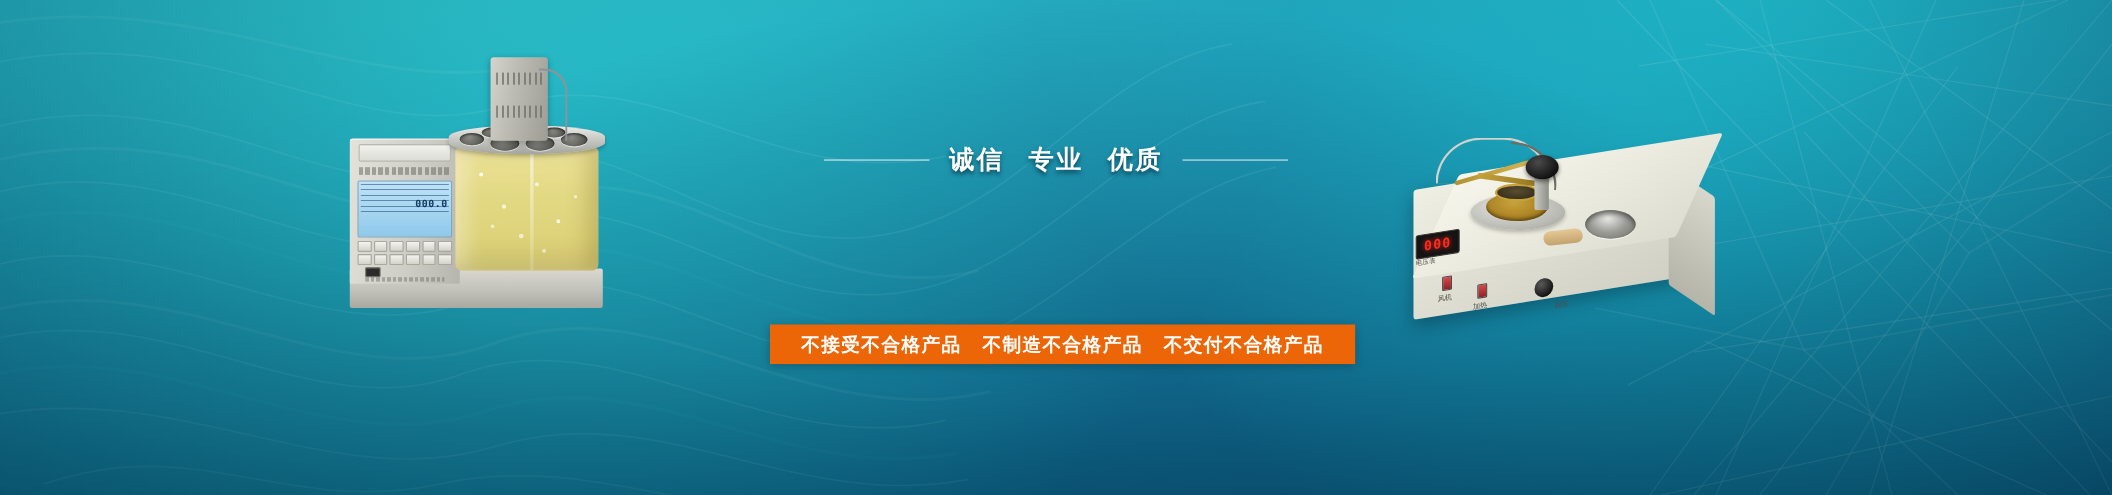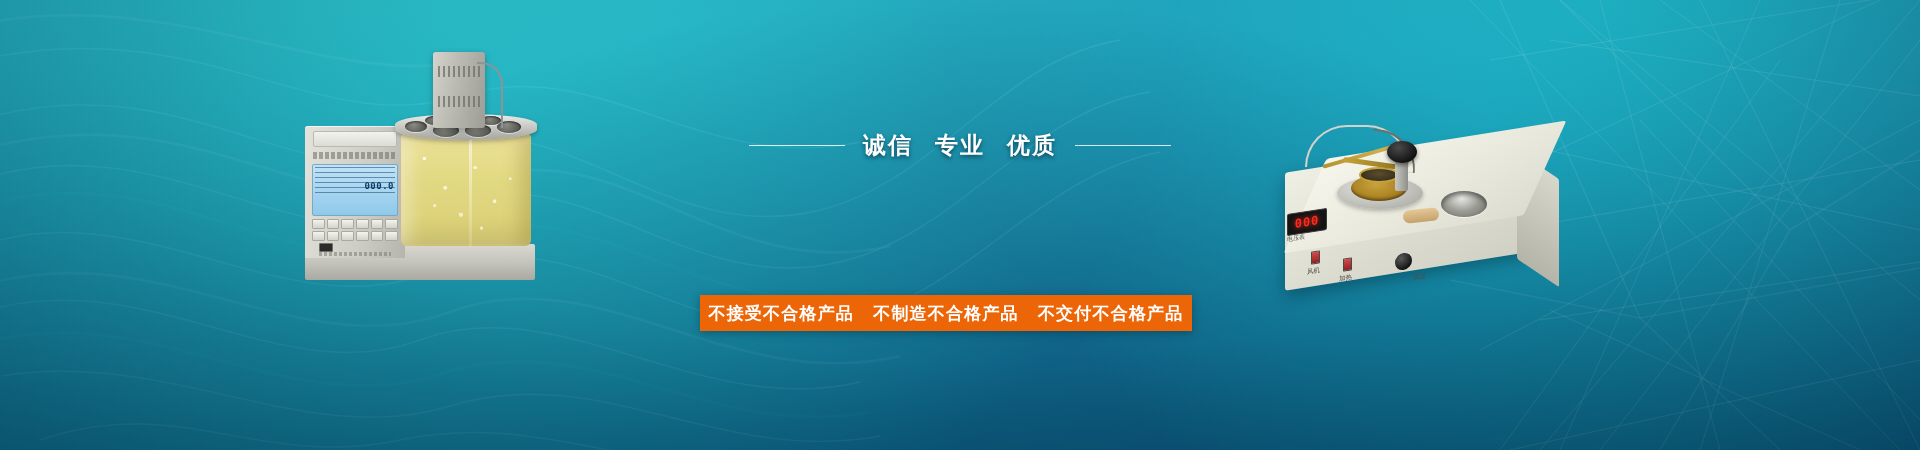--- a/index.html
+++ b/index.html
@@ -60,34 +60,34 @@
     display:flex;gap:22px;
     font-size:23px;font-weight:700;letter-spacing:2px;color:#ffffff;
     font-family:"DejaVu Sans","Liberation Sans",sans-serif;
     text-shadow:0 2px 4px rgba(4,40,58,.7);
     white-space:nowrap;
     text-align:right;
   }
   .tagline span{white-space:nowrap;}
 
   .slogan-bar{
-    position:absolute;left:700px;top:295px;width:492px;height:36px;
+    position:absolute;left:700px;top:295px;width:532px;height:36px;
     background:#ec6608;
     display:flex;align-items:center;justify-content:center;
     box-shadow:0 2px 8px rgba(0,25,40,.35);
   }
   .slogan-text{
     font-size:17px;font-weight:700;color:#ffffff;letter-spacing:1.2px;
     font-family:"DejaVu Sans","Liberation Sans",sans-serif;
     white-space:nowrap;
   }
   .slogan-text i{font-style:normal;padding:0 6px;}
 
   
-  .viscometer{position:absolute;left:305px;top:55px;width:230px;height:225px;}
+  .viscometer{position:absolute;left:318px;top:55px;width:230px;height:225px;}
   .vis-base{
     position:absolute;left:0;bottom:0;width:230px;height:36px;
     background:linear-gradient(180deg,#d9d9d2 0%,#c2c2ba 55%,#a9a9a1 100%);
     border-radius:2px;
   }
   .vis-panel{
     position:absolute;left:0;bottom:22px;width:100px;height:132px;
     background:linear-gradient(100deg,#e3e3dc 0%,#cdcdc6 60%,#b5b5ad 100%);
     border-radius:3px 3px 1px 1px;
     box-shadow:inset 0 1px 0 rgba(255,255,255,.7);

